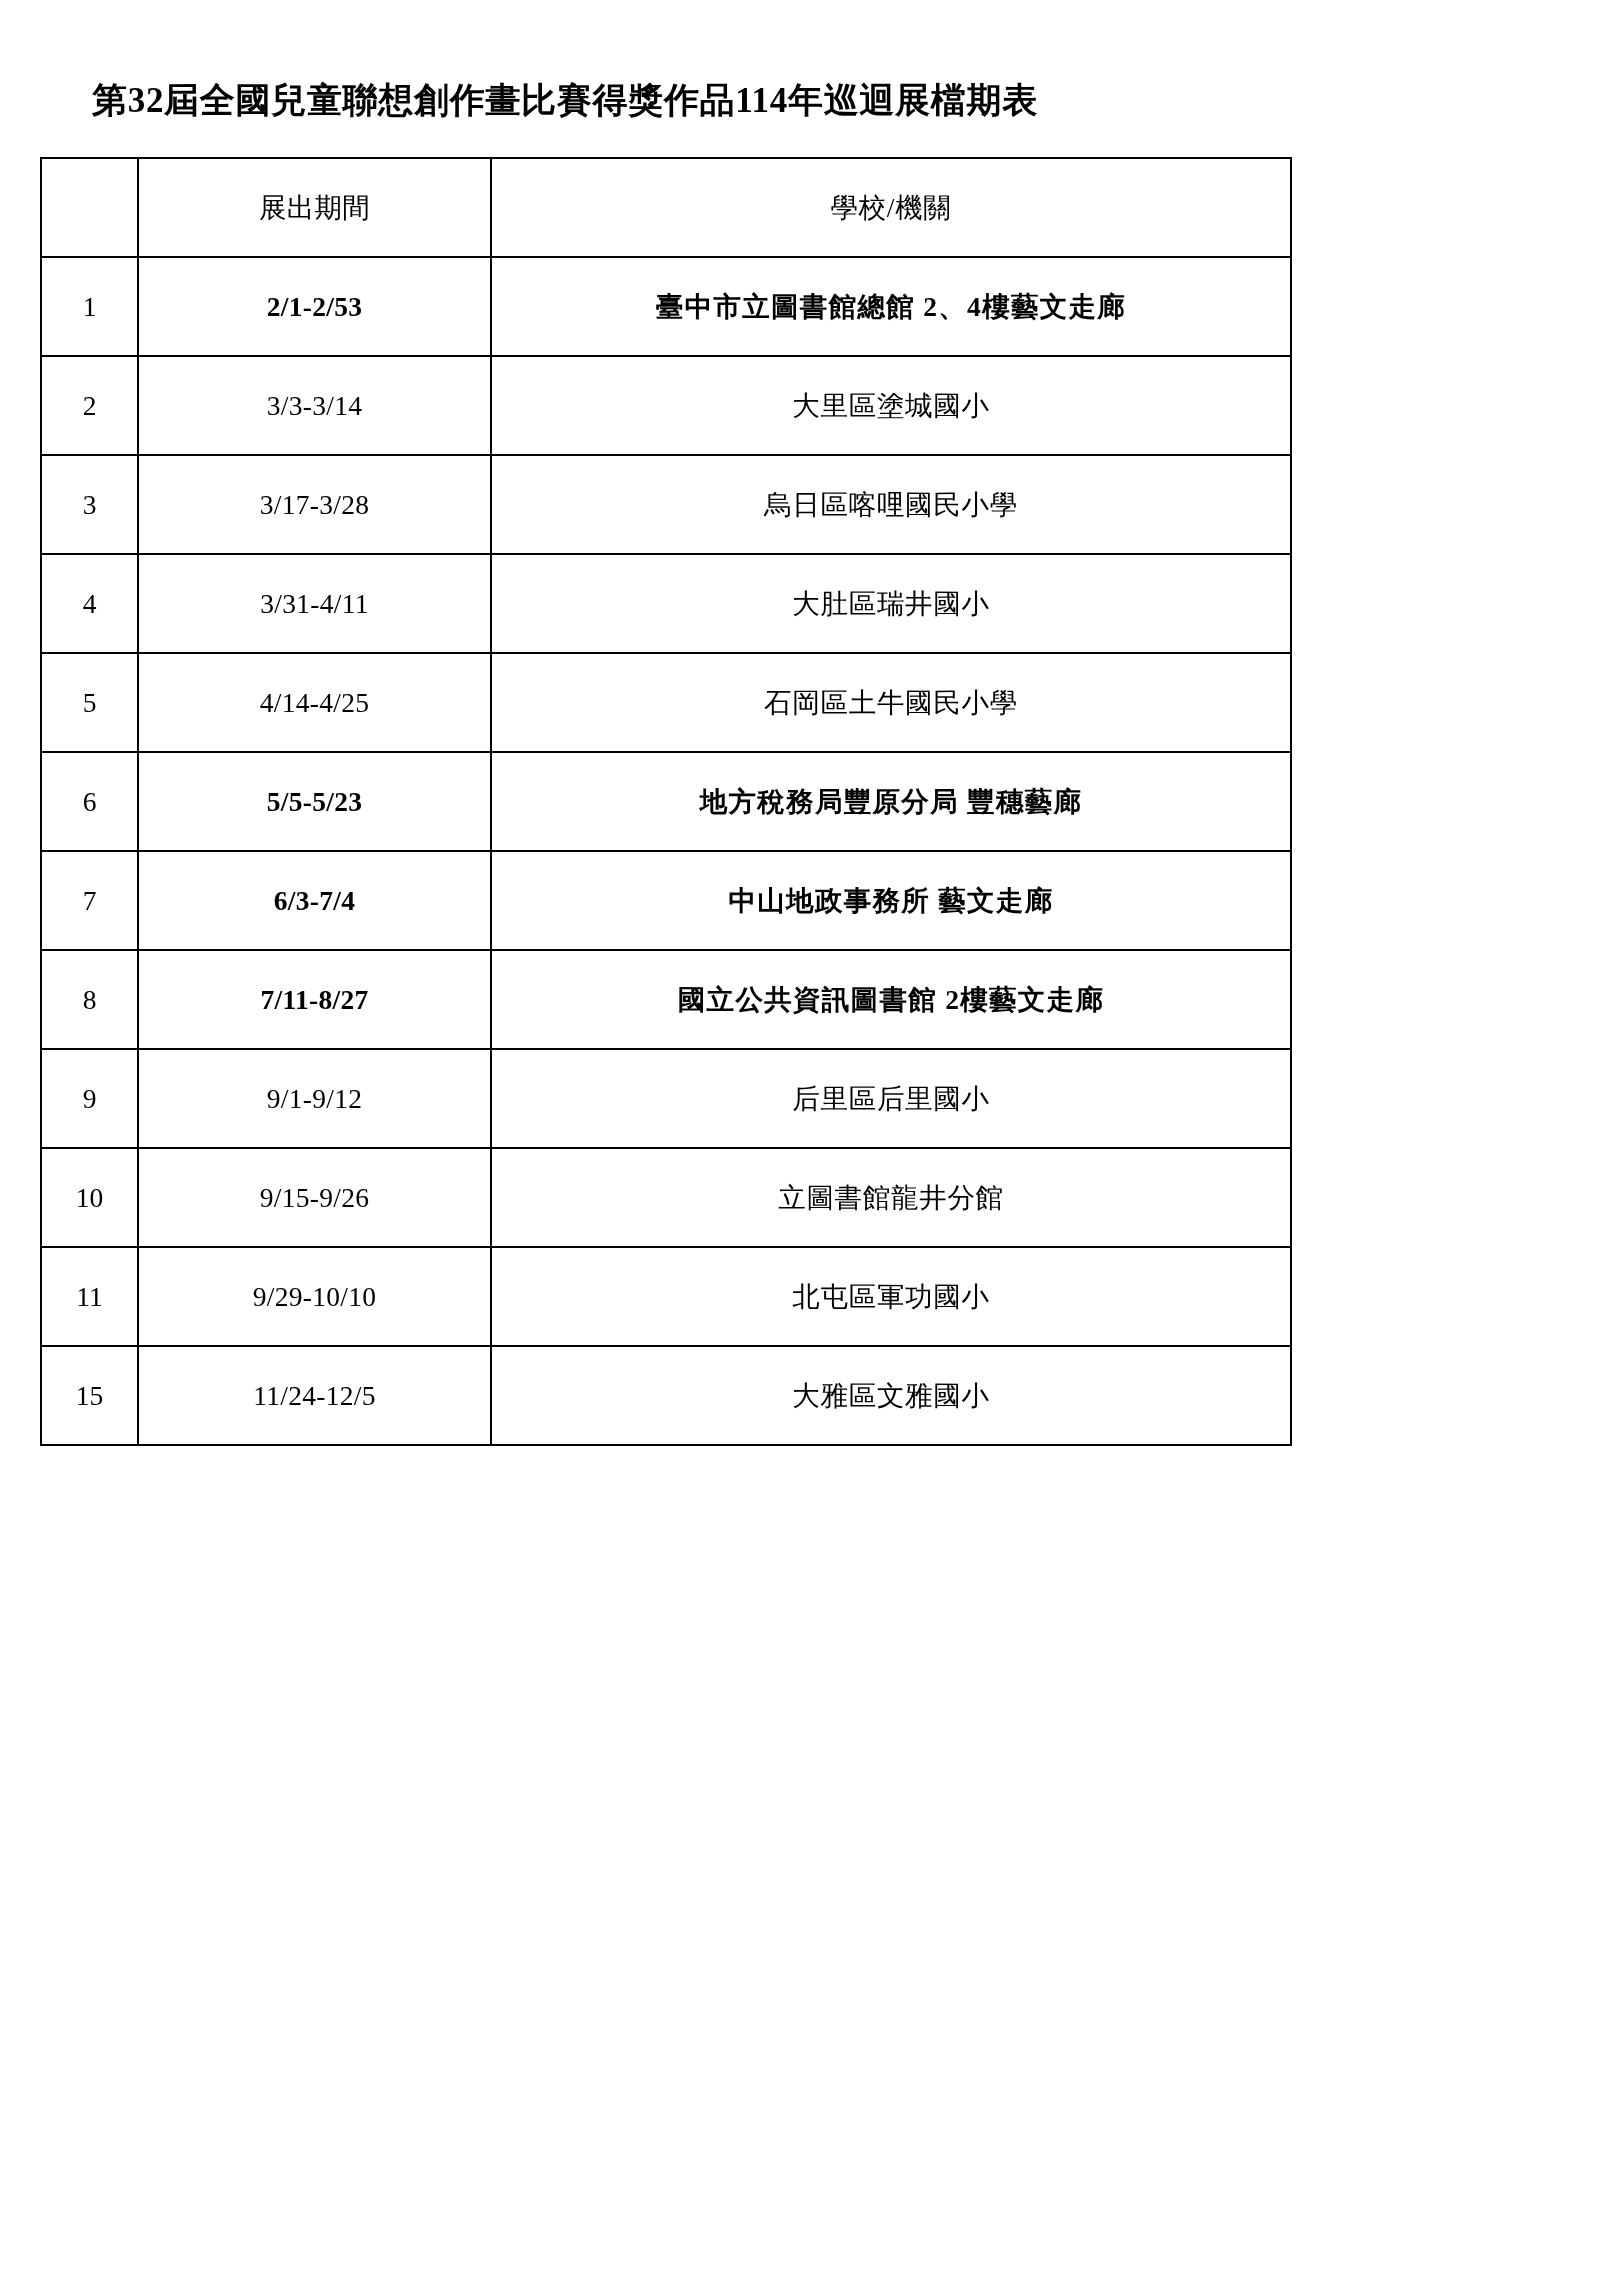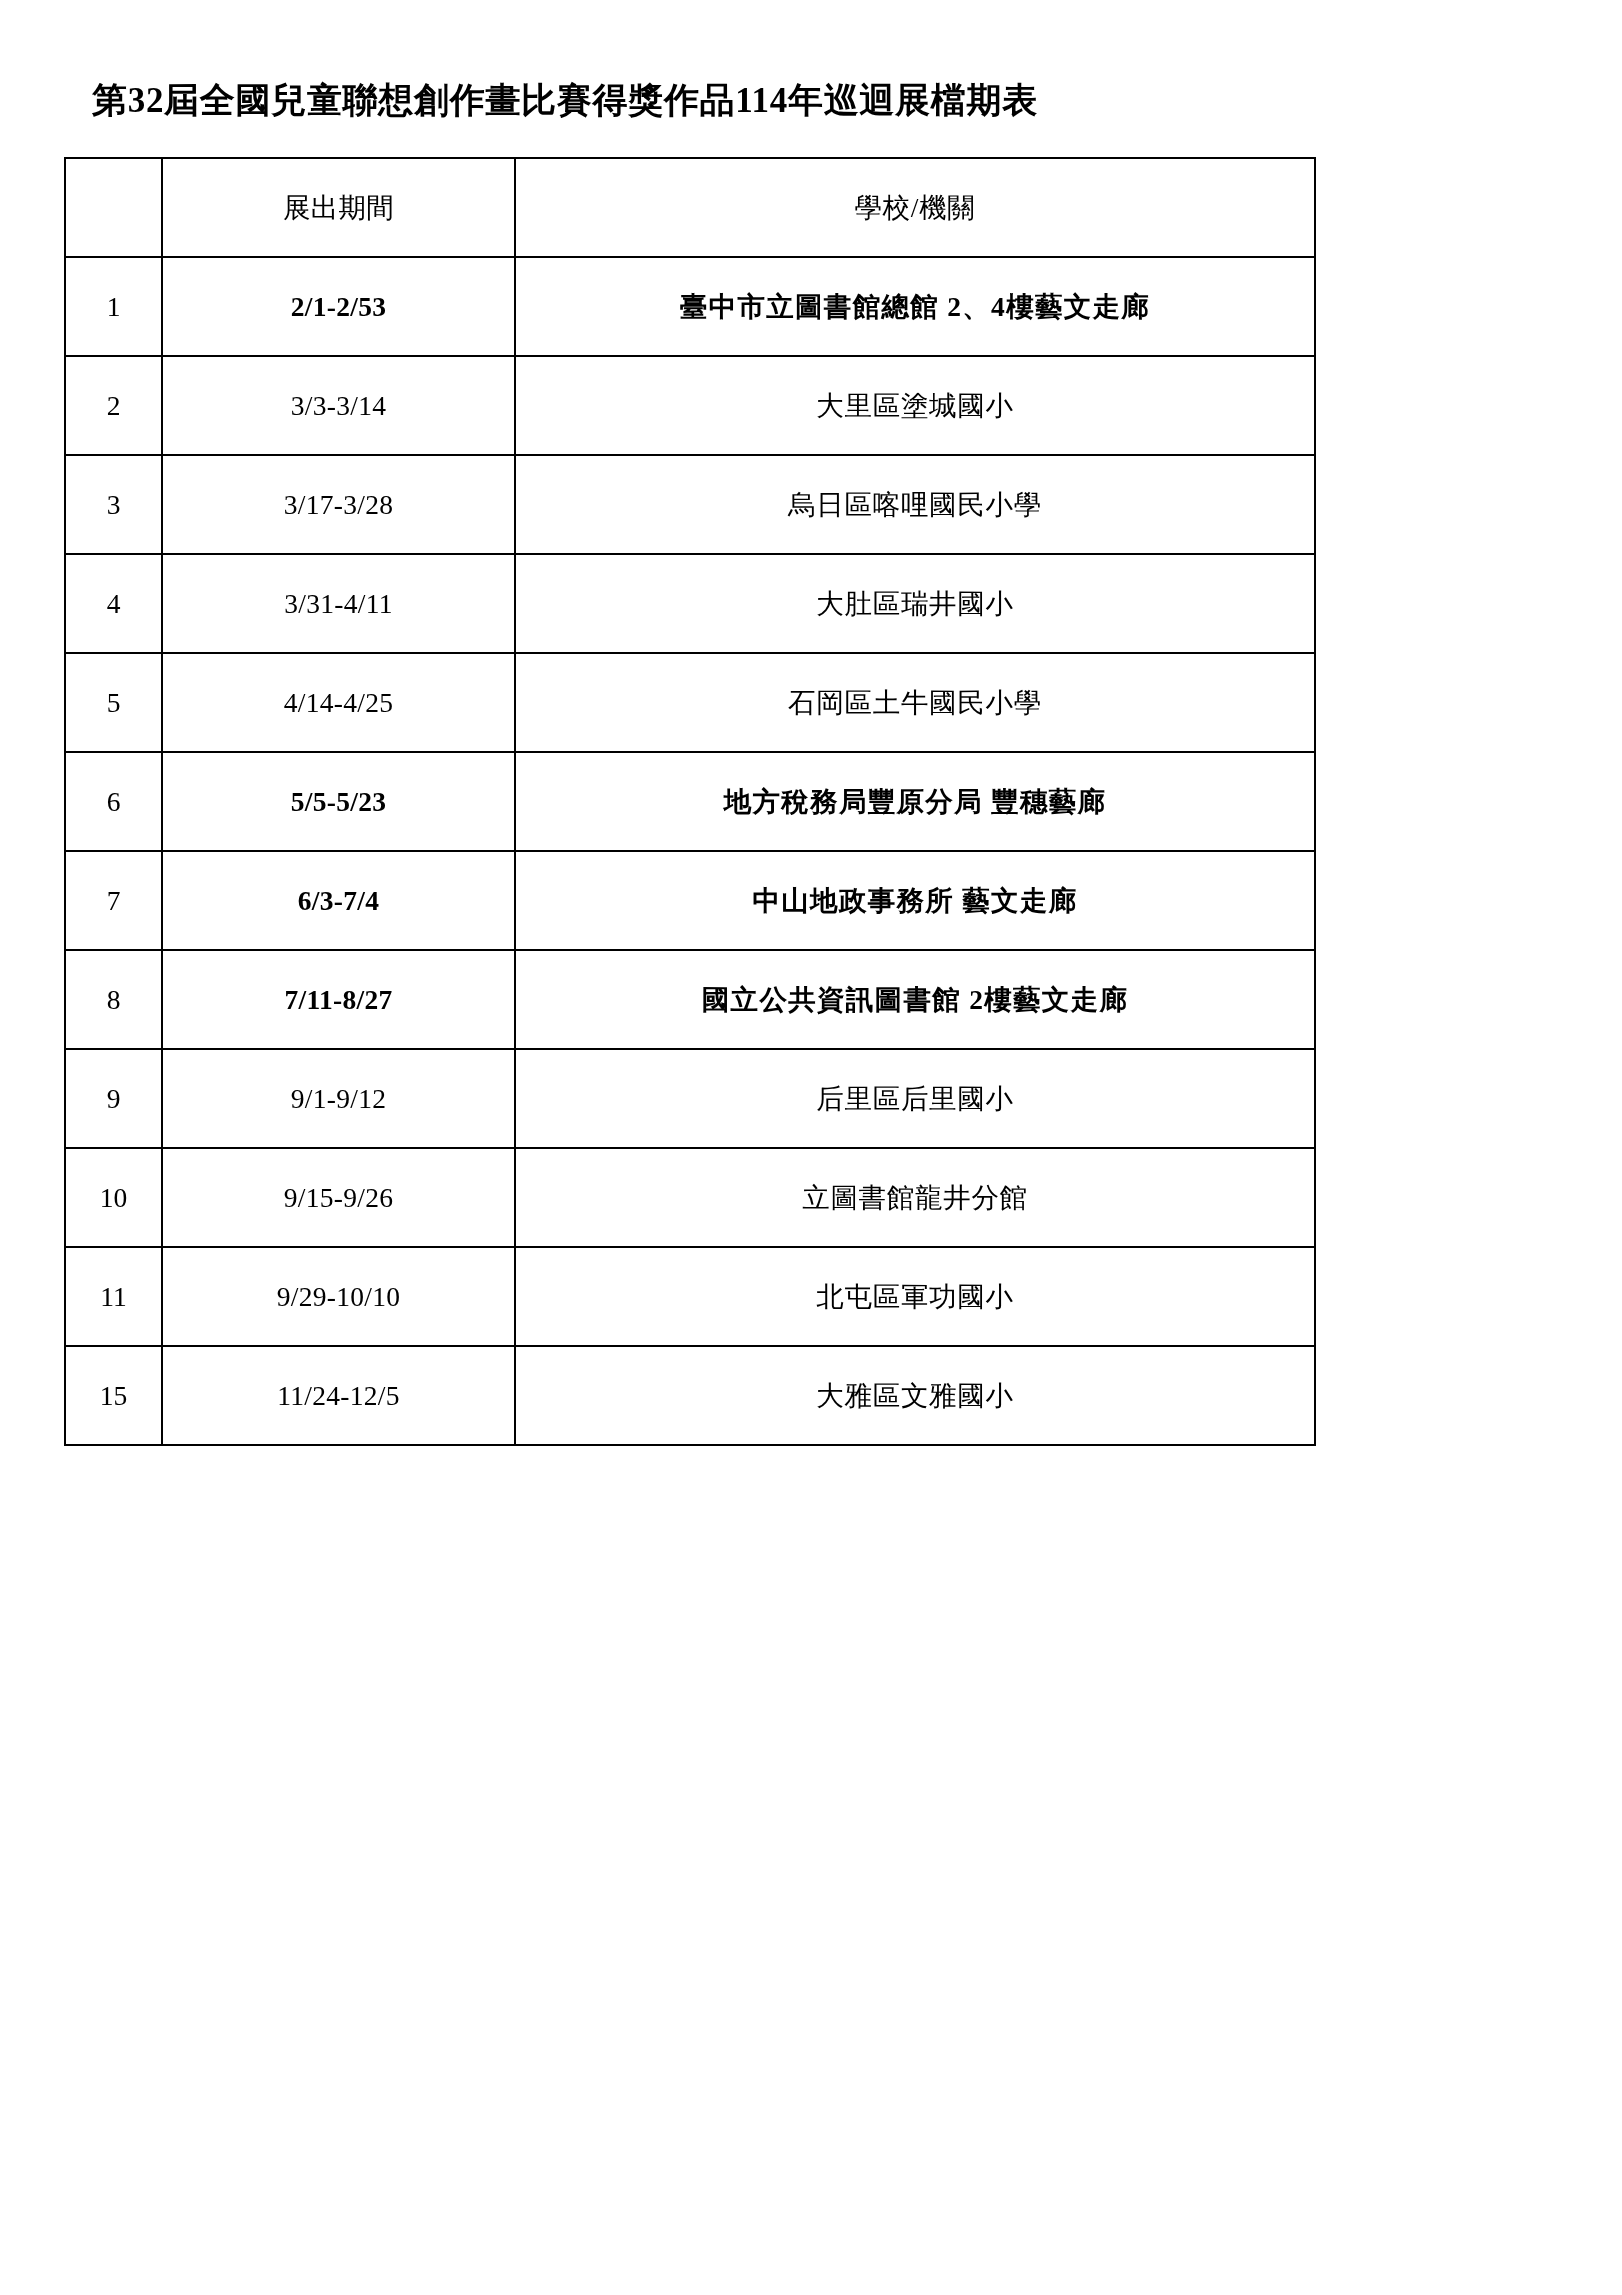--- a/index.html
+++ b/index.html
@@ -28,21 +28,21 @@
     left: 92px;
     font-size: 35px;
     font-weight: bold;
     letter-spacing: 0.7px;
     white-space: nowrap;
     font-family: "Liberation Serif", "DejaVu Serif", serif;
   }
   .table-wrap {
     position: absolute;
     top: 157px;
-    left: 64px;
+    left: 40px;
     width: 1250px;
     border-radius: 14px;
   }
   table.schedule {
     border-collapse: collapse;
     width: 1250px;
     table-layout: fixed;
   }
   table.schedule td, table.schedule th {
     border: 2px solid #000000;

